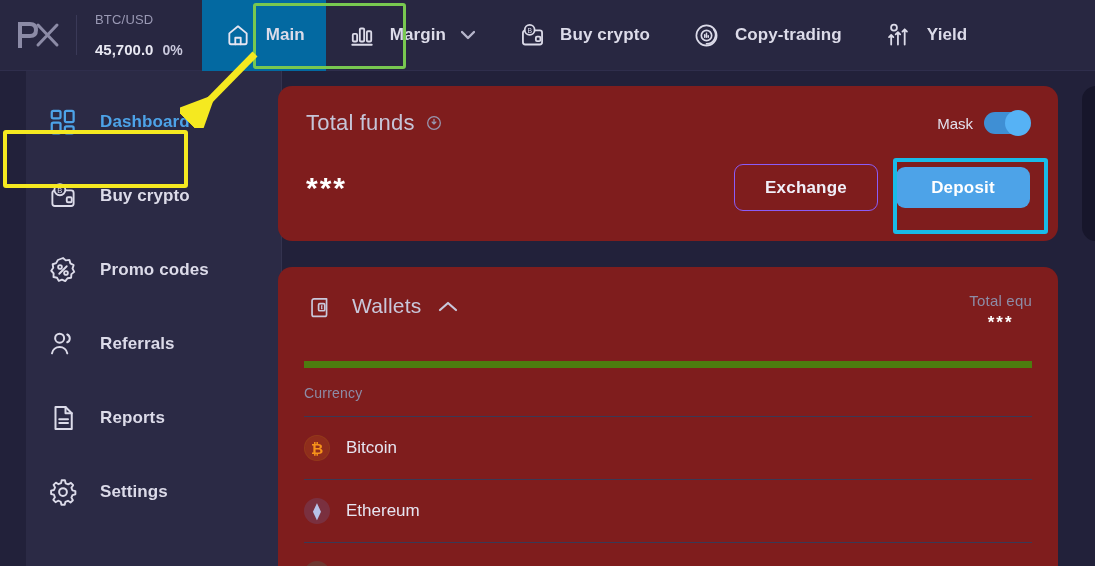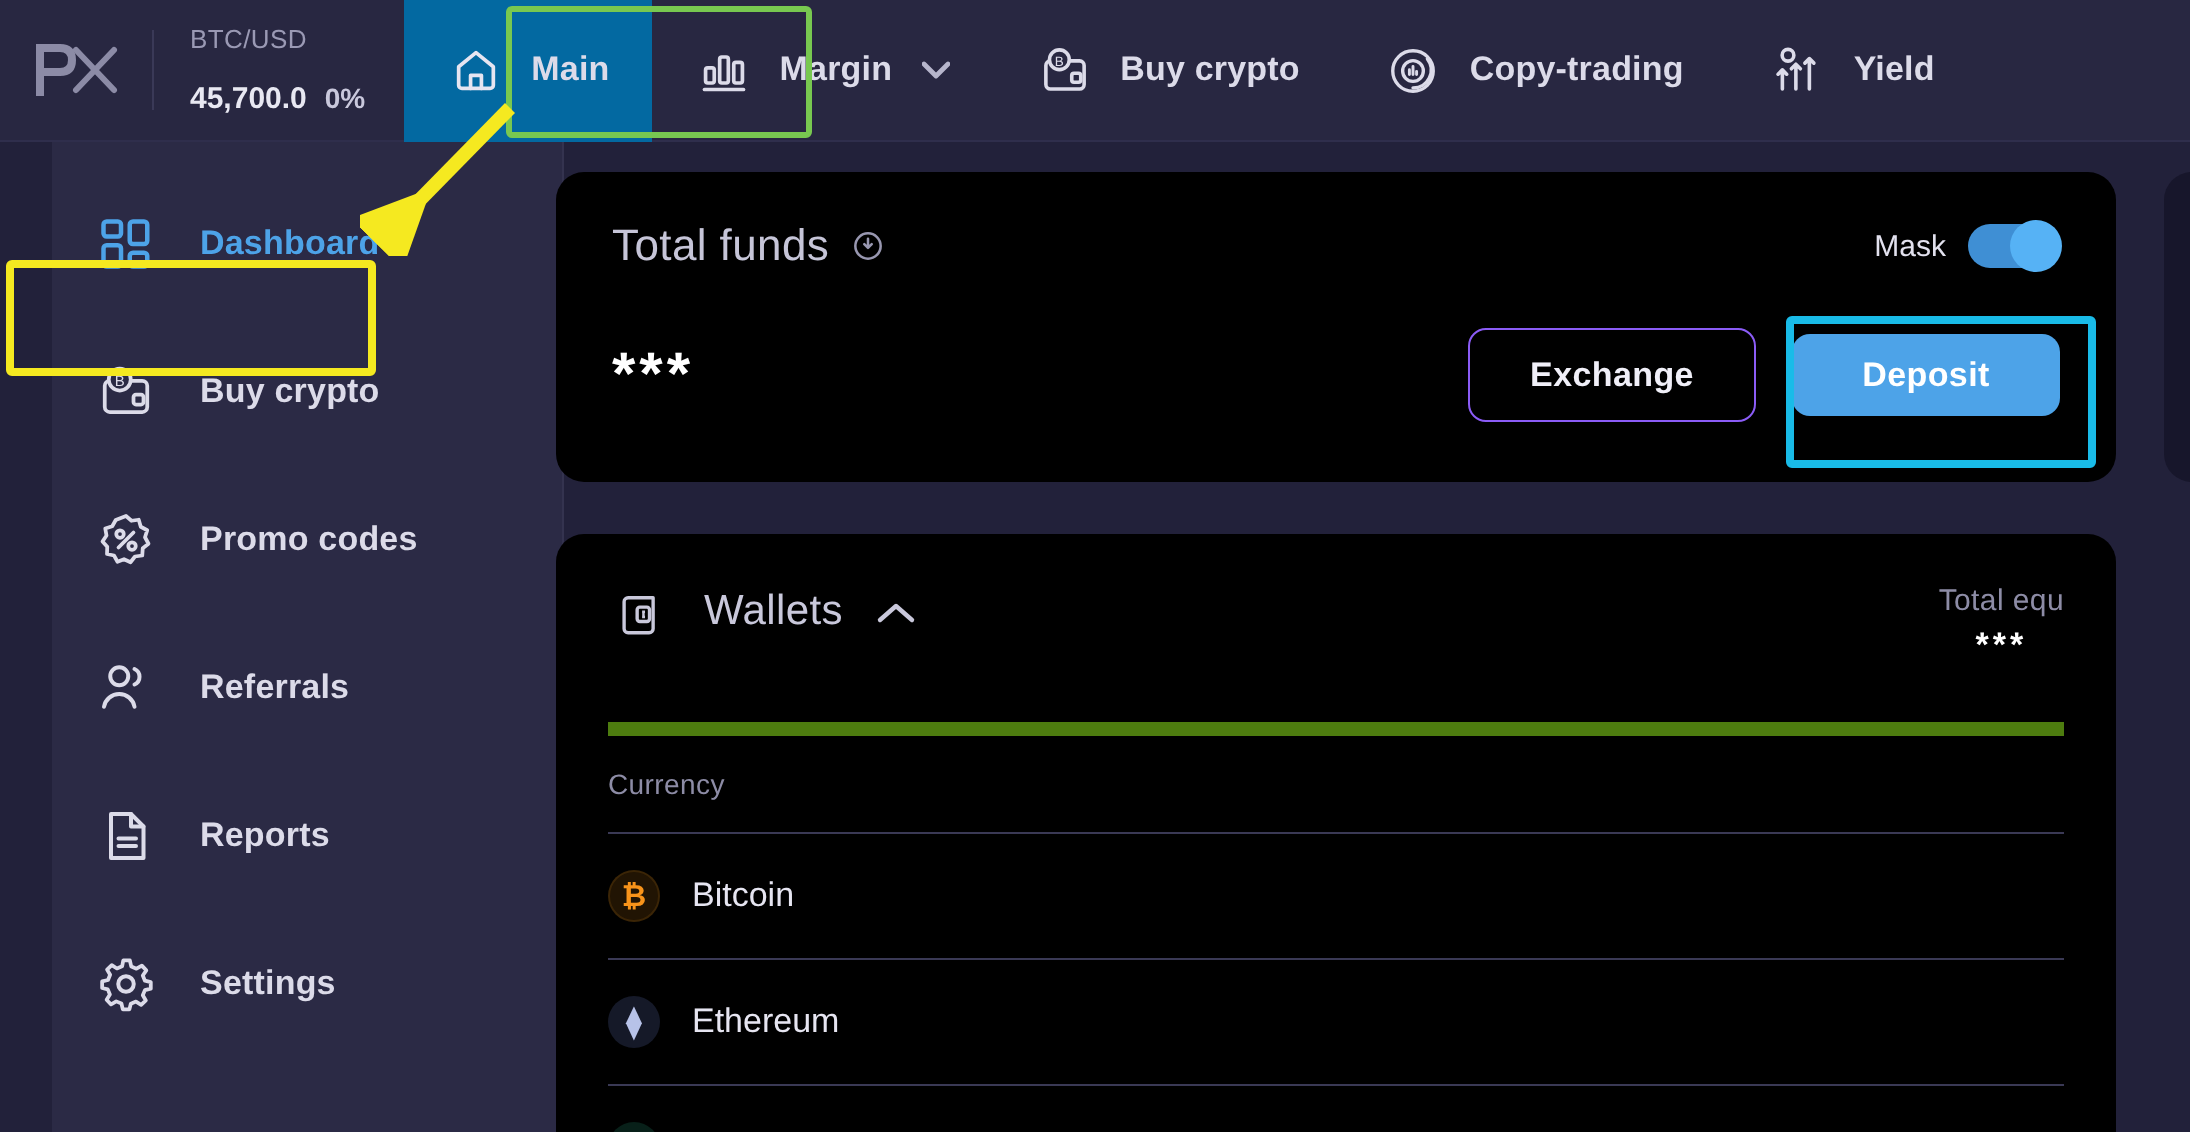--- a/index.html
+++ b/index.html
@@ -148,21 +148,21 @@
   
   .main {
     position: absolute;
     top: 71px; left: 256px;
     width: 839px;
     height: 495px;
     overflow: hidden;
   }
 
   .card {
-    background: #000000;
+    background: #7f1d1d;
     border-radius: 14px;
   }
 
   .funds-card {
     position: absolute;
     left: 22px;
     top: 15px;
     width: 780px;
     height: 155px;
     padding: 24px 28px;

